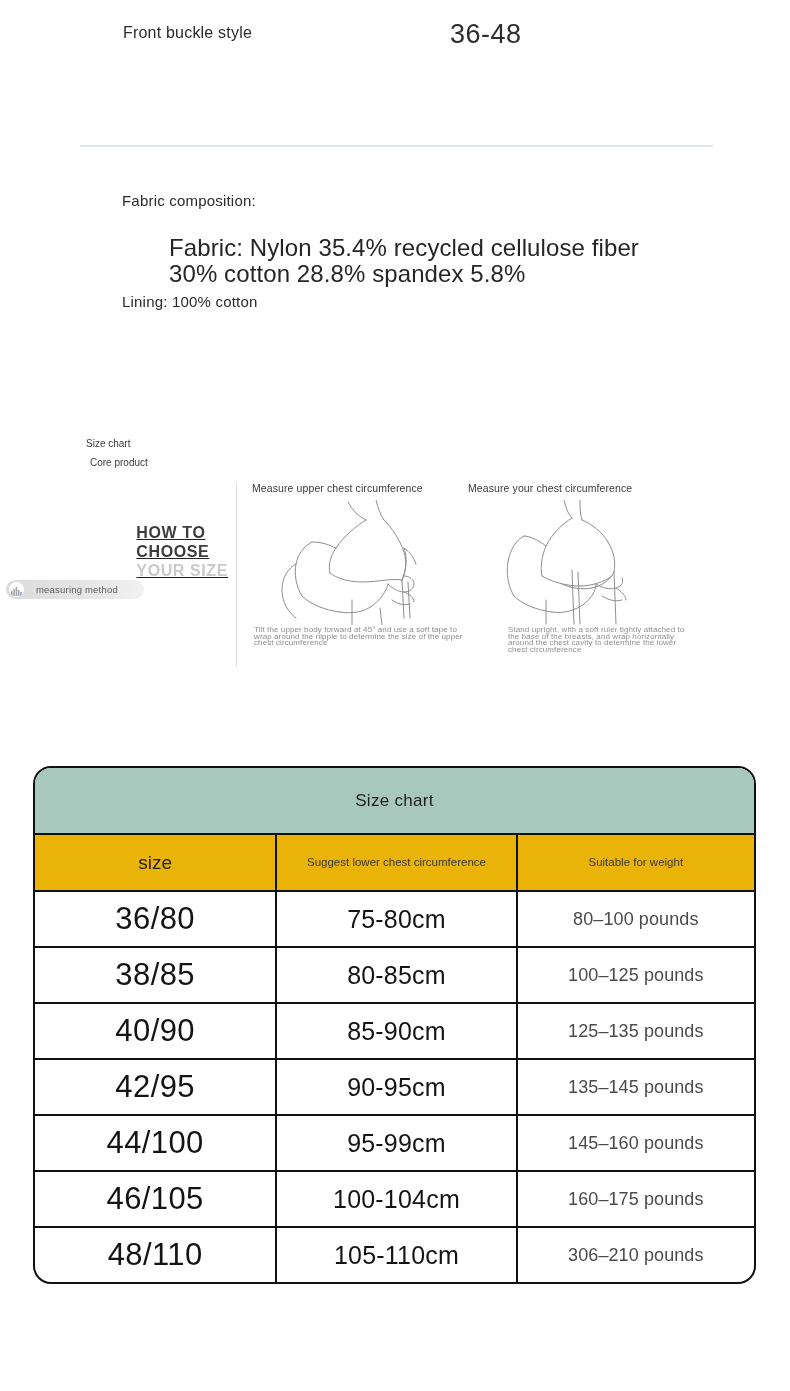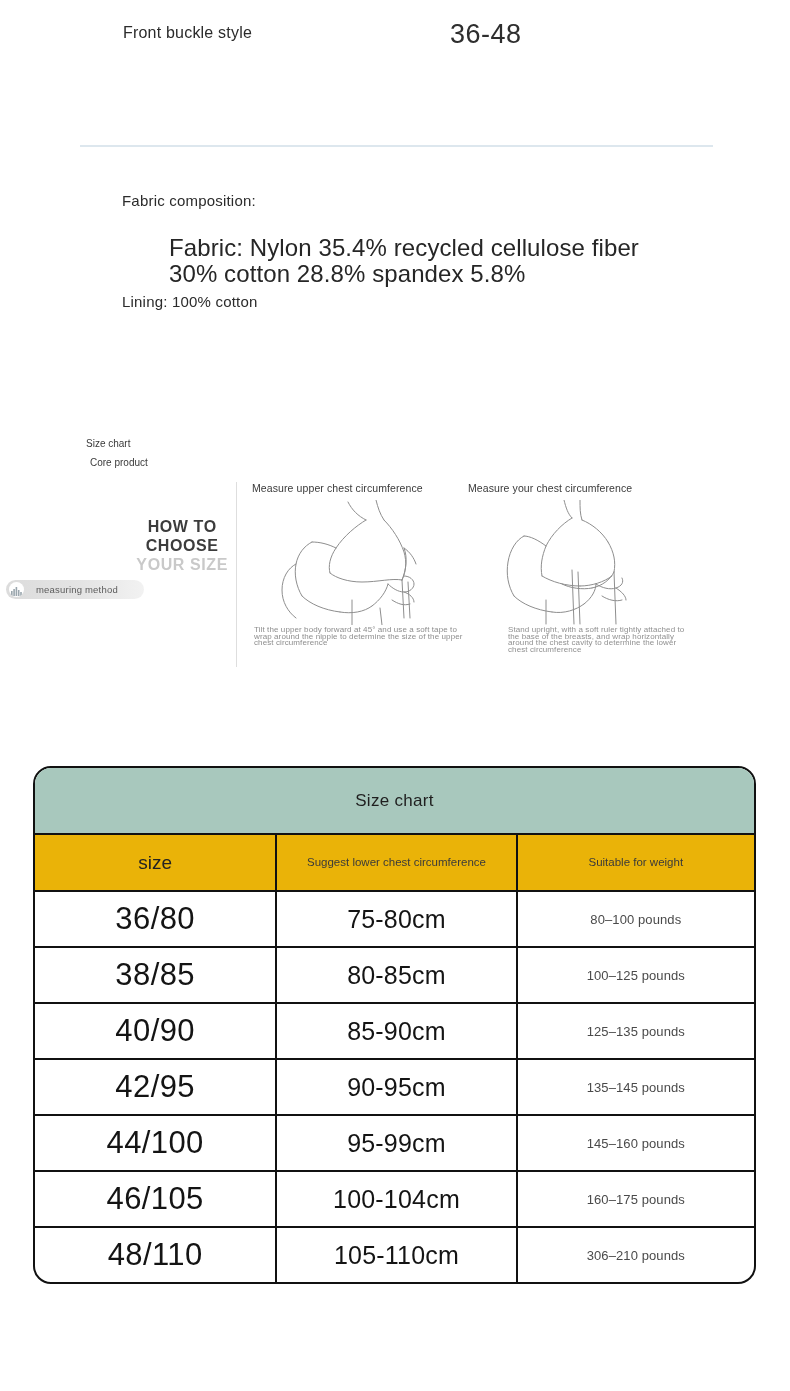--- a/index.html
+++ b/index.html
@@ -95,26 +95,27 @@
   .howto-panel {
     position: absolute;
     left: 110px;
     top: 485px;
     width: 118px;
     height: 180px;
   }
   .howto-lines {
     position: absolute;
     right: 0;
-    top: 33px;
-    text-align: center;
+    top: 39px;
+    text-align: left;
     font-size: 16px;
     font-weight: bold;
     line-height: 1.18;
     letter-spacing: .6px;
+    text-decoration: underline;
   }
   .howto-l1, .howto-l2 { color: #3c3c3c; display: block; }
   .howto-l3 { color: #c9c9c9; display: block; }
 
   .measure-badge {
     position: absolute;
     left: 6px;
     top: 580px;
     width: 138px;
     height: 19px;
@@ -225,21 +226,21 @@
   .c2 { width: 242px; border-left: 2px solid #111111; }
   .c3 { width: 240px; border-left: 2px solid #111111; }
 
   .st-head .c1 { font-size: 19px; color: #232323; }
   .st-head .c2 { font-size: 11.5px; color: #3a3a3a; line-height: 1.3; }
   .st-head .c3 { font-size: 11.5px; color: #3a3a3a; line-height: 1.3; }
 
   .st-body .st-cell { height: 54px; }
   .st-body .c1 { font-size: 31px; color: #141414; letter-spacing: .4px; }
   .st-body .c2 { font-size: 25px; color: #141414; letter-spacing: .2px; }
-  .st-body .c3 { font-size: 13px; color: #4a4a4a; letter-spacing: .1px; }
+  .st-body .c3 { font-size: 18px; color: #4a4a4a; letter-spacing: .1px; }
 </style>
 </head>
 <body>
 
 <div class="top-band">
   <div class="style-label">Front buckle style</div>
   <div class="size-range">36-48</div>
 </div>
 <div class="top-rule" style="background: rgb(221, 231, 238);"></div>
 

